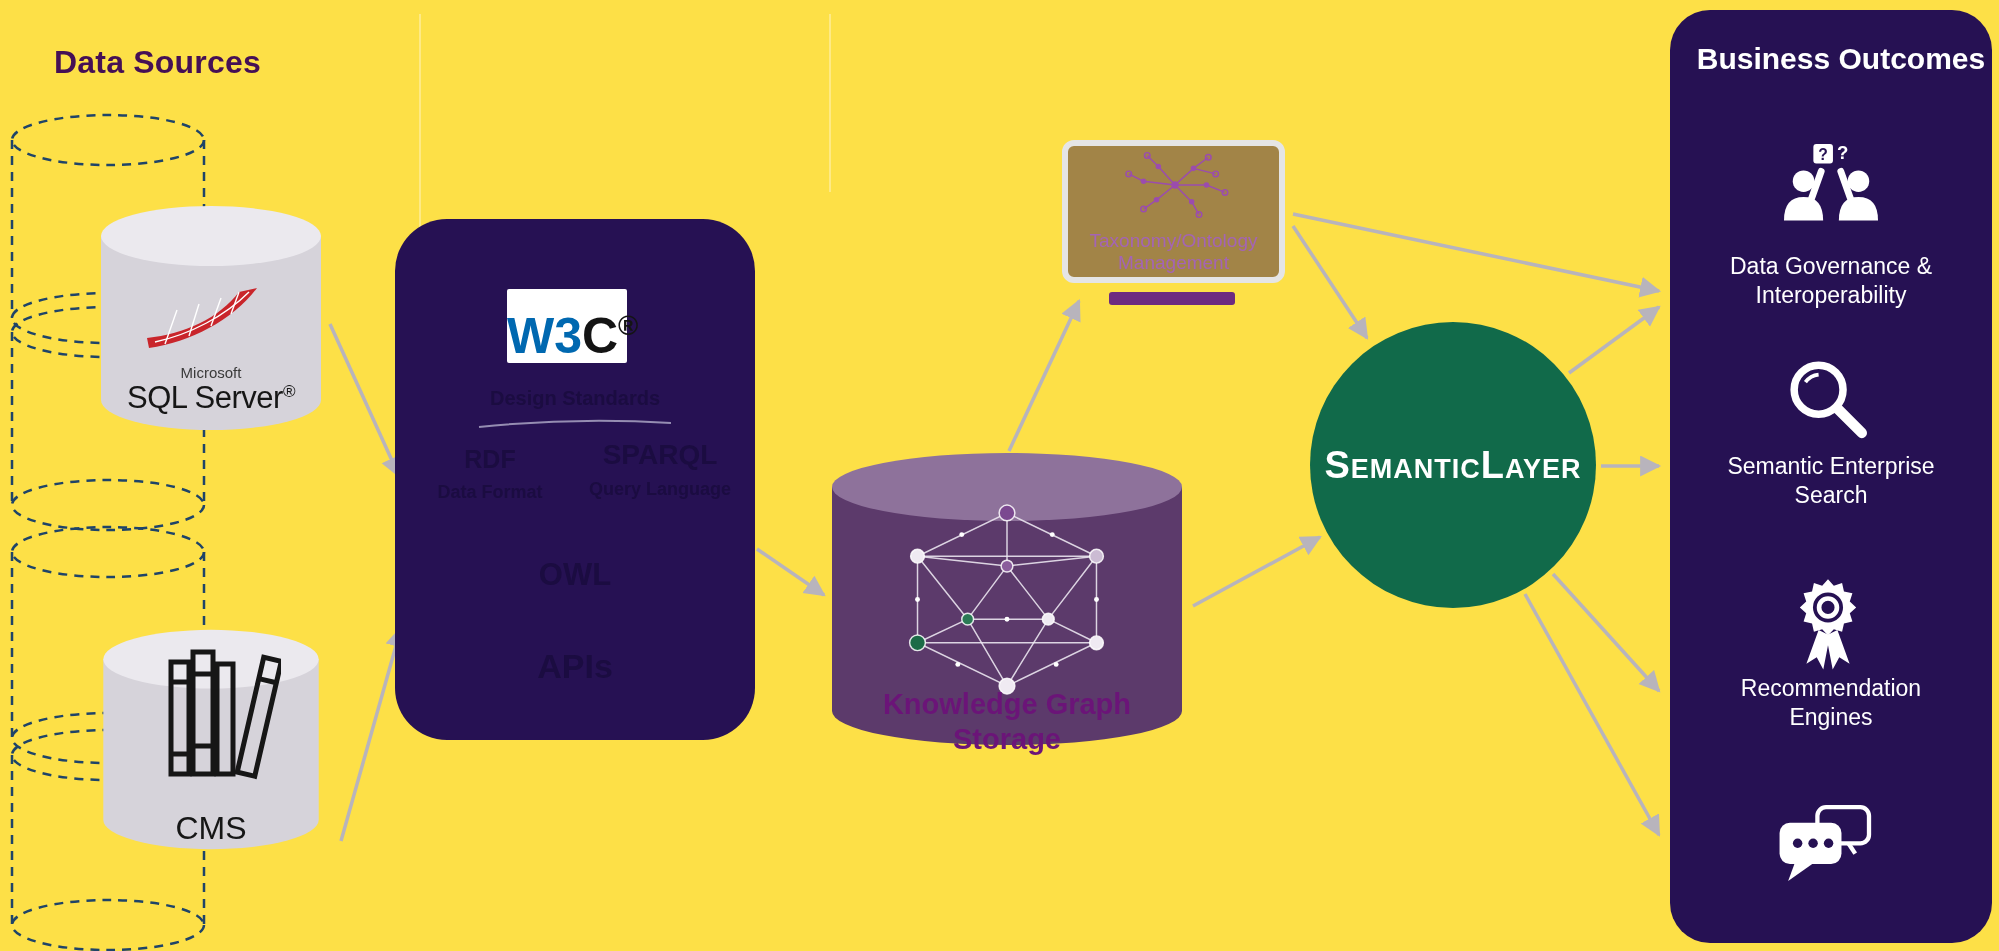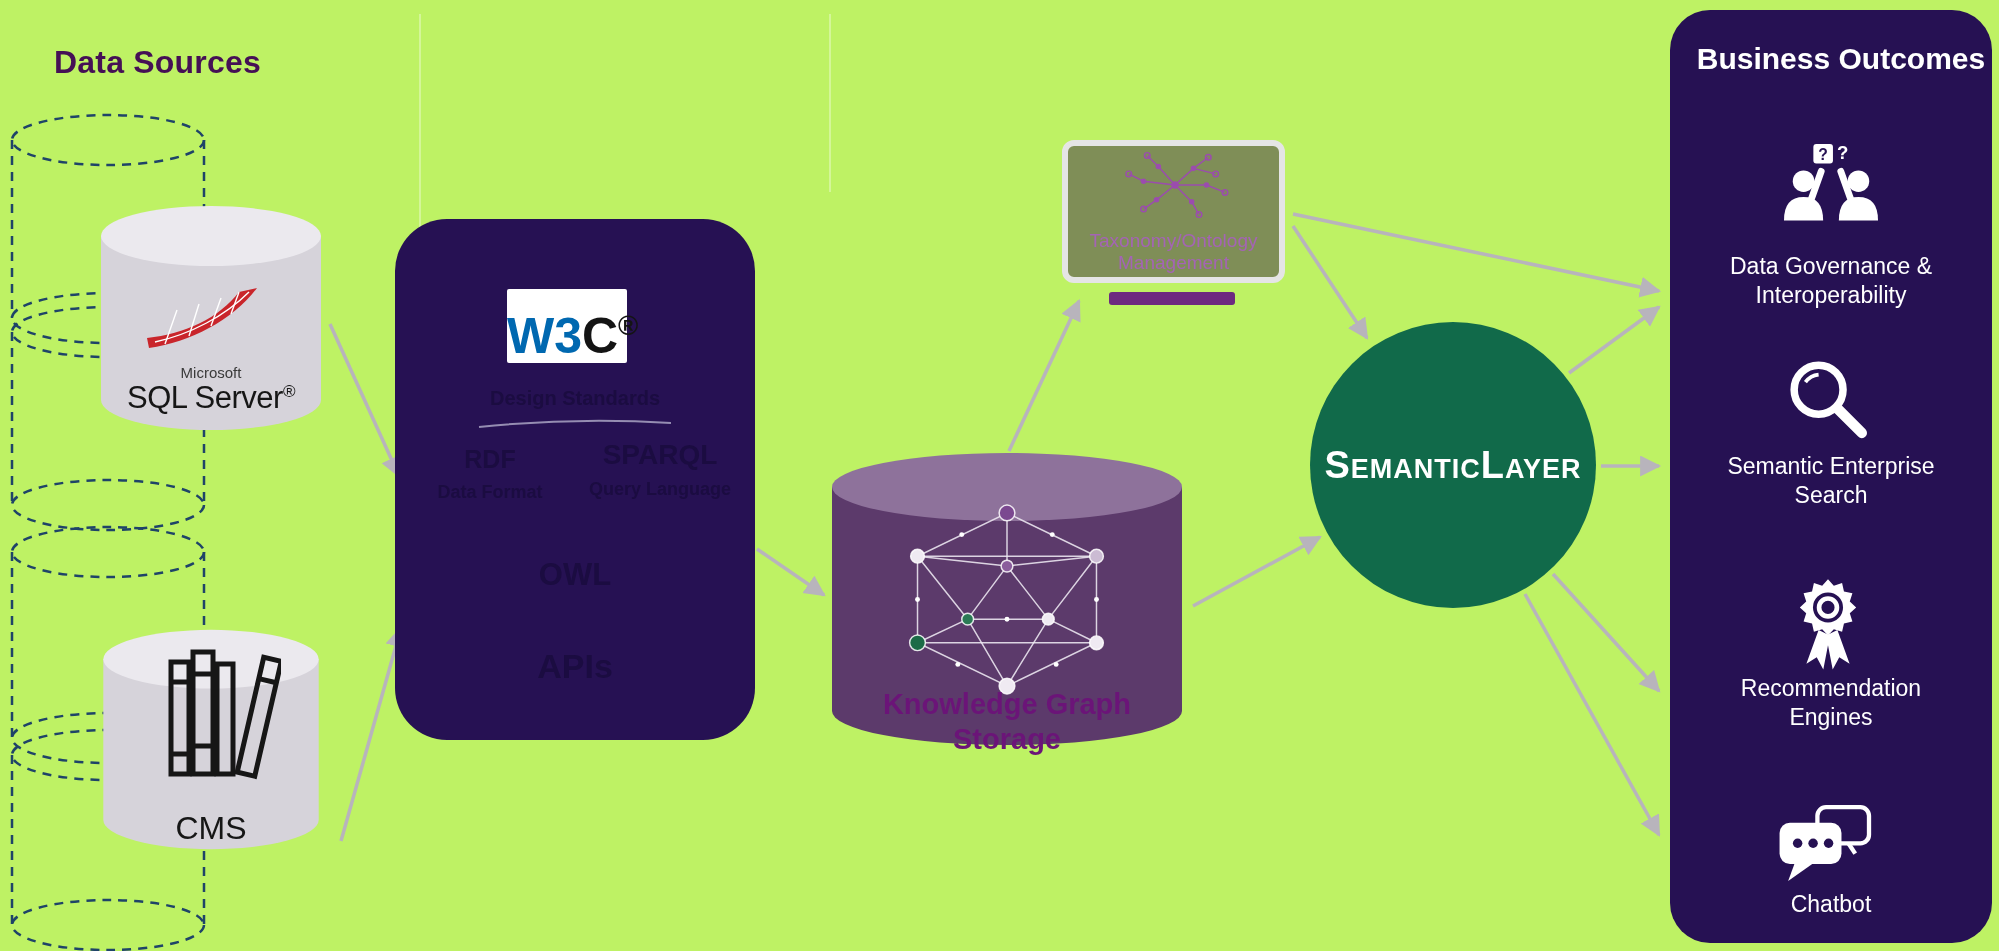--- a/index.html
+++ b/index.html
@@ -1,16 +1,16 @@
 <!DOCTYPE html>
 <html><head>
 <meta charset="utf-8">
 <style>
   html,body{margin:0;padding:0;background:#47564d;}
-  .stage{position:relative;width:1999px;height:951px;background:#bef264;overflow:hidden;
+  .stage{position:relative;width:1999px;height:951px;background:#fde047;overflow:hidden;
          font-family:"Liberation Sans",sans-serif;}
   .abs{position:absolute;}
   .layer{position:absolute;left:0;top:0;width:1999px;height:951px;}
   .heading{font-size:32px;font-weight:bold;color:#451055;letter-spacing:.2px;}
   
   .srccyl{width:230px;height:240px;}
   .srccyl svg.shape{position:absolute;left:0;top:0;}
   .sql-vendor{left:0;top:166px;width:100%;text-align:center;font-size:15px;color:#3a3a3a;}
   .sql-product{left:0;top:182px;width:100%;text-align:center;font-size:31px;color:#161616;letter-spacing:-.5px;}
   .cms-label{left:0;top:188px;width:100%;text-align:center;font-size:32px;color:#161616;}
@@ -273,16 +273,15 @@
 
     <svg class="abs" style="left:101px;top:792px;" width="110" height="86" viewBox="0 0 120 100">
       <rect x="50" y="6" width="60" height="42" rx="10" fill="none" stroke="#ffffff" stroke-width="5"></rect>
       <path d="M86,48 L94,60" stroke="#ffffff" stroke-width="5" fill="none"></path>
       <rect x="6" y="24" width="72" height="48" rx="12" fill="#ffffff"></rect>
       <polygon points="24,70 16,92 44,72" fill="#ffffff"></polygon>
       <circle cx="27" cy="48" r="5.5" fill="#261153"></circle>
       <circle cx="45" cy="48" r="5.5" fill="#261153"></circle>
       <circle cx="63" cy="48" r="5.5" fill="#261153"></circle>
     </svg>
-    <div class="abs bo-label" style="left:11px;top:880px;width:300px;">Chatbot</div>
   </div>
 
 </div>
 
 </body></html>

